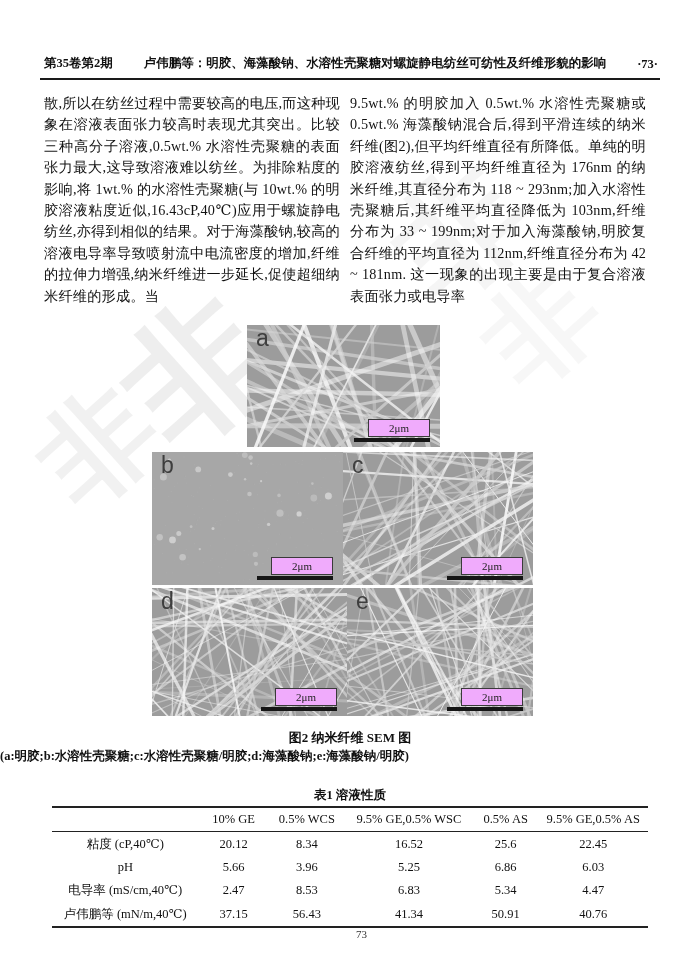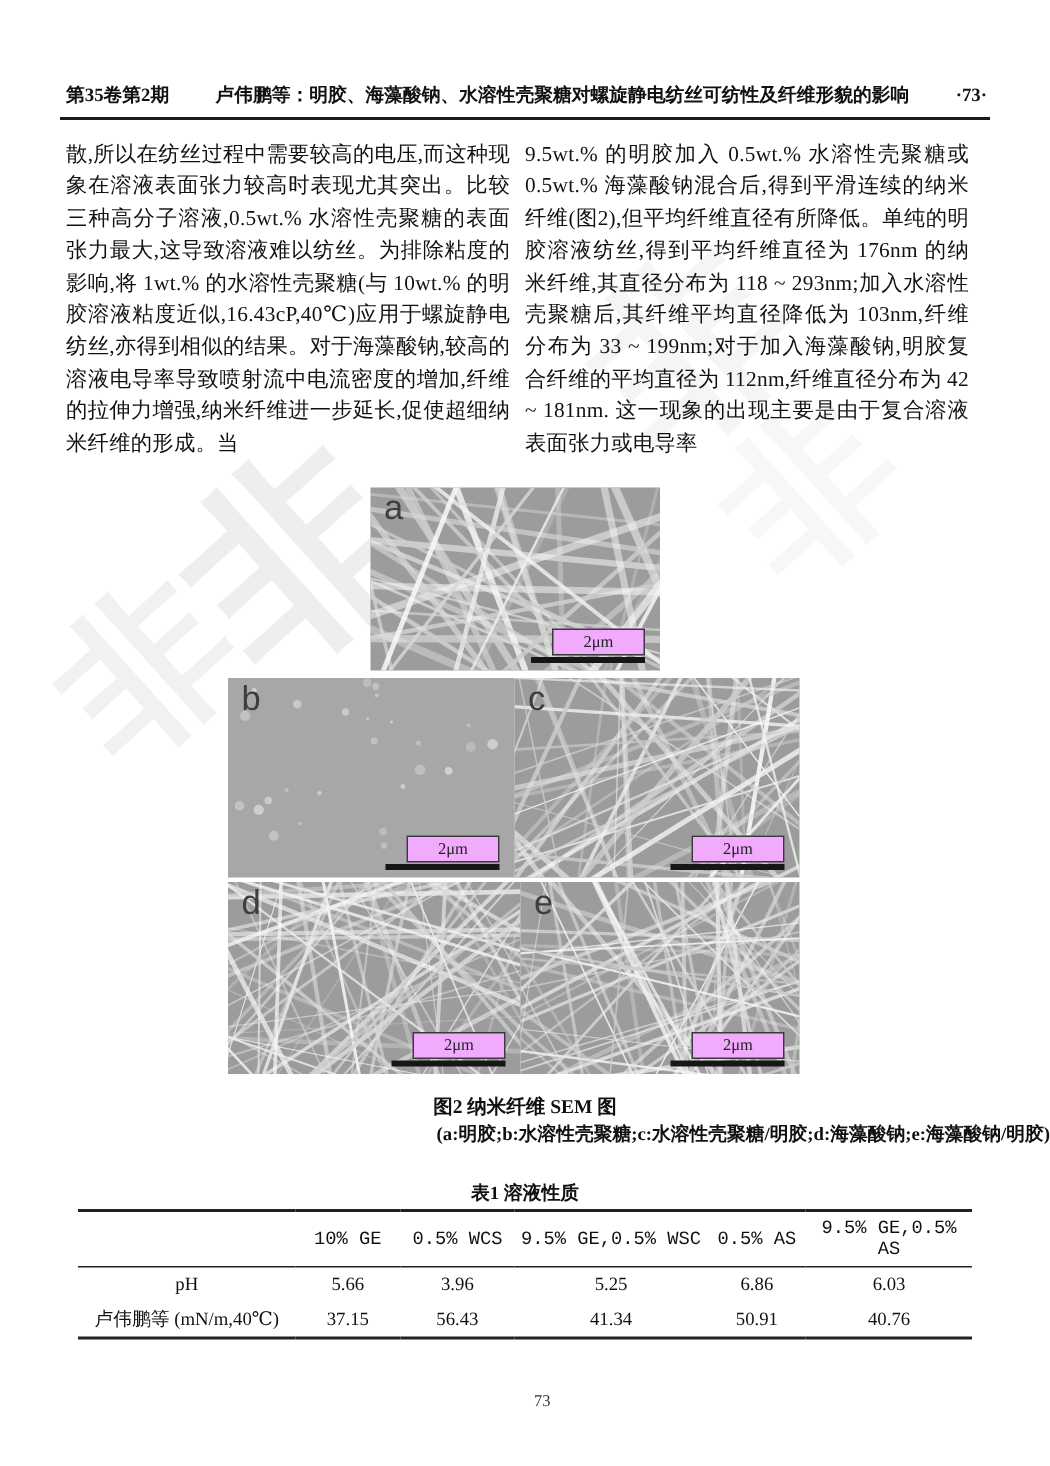--- a/index.html
+++ b/index.html
@@ -14,21 +14,21 @@
     font-weight:bold;color:#000;transform:rotate(-42deg);pointer-events:none;
     line-height:1;z-index:0;
   }
   .wm1{left:128px;top:300px;font-size:140px;opacity:.062;}
   .wm2{left:42px;top:390px;font-size:112px;opacity:.05;}
   .wm3{left:398px;top:168px;font-size:126px;opacity:.034;}
   .wm4{left:486px;top:272px;font-size:110px;opacity:.028;}
   
   .header{
     position:absolute;left:44px;right:42px;top:55px;display:flex;
-    justify-content:space-between;align-items:center;
+    justify-content:space-between;align-items:flex-end;
     font-size:12.5px;font-weight:bold;z-index:2;white-space:nowrap;
   }
   .header-title{flex:1;text-align:center;padding:0 20px;overflow:hidden;}
   .header-rule{position:absolute;left:40px;width:620px;top:78px;height:2px;background:#1a1a1a;z-index:2;}
   
   .columns{position:absolute;left:44px;top:93px;width:614px;display:flex;gap:10px;z-index:1;}
   .col{
     width:296px;font-size:14.2px;line-height:21.4px;text-align:justify;
     word-break:break-all;letter-spacing:.2px;margin:0;
   }
@@ -46,30 +46,30 @@
     font-size:23px;color:#3e3e3e;
   }
   .scalebar{position:absolute;right:10px;bottom:5px;width:62px;z-index:2;}
   .scalebar-box{
     background:#f0abfc;border:1px solid #3a3a3a;text-align:center;
     font-size:11px;line-height:16px;color:#222;
   }
   .scalebar-bar{height:4px;background:#161616;margin-top:1px;margin-left:-14px;width:76px;}
   
   .caption-title{position:absolute;left:0;right:0;top:729px;text-align:center;font-size:13px;font-weight:bold;z-index:2;}
-  .caption-detail{position:absolute;left:0;right:0;top:748px;text-align:right;font-size:12.5px;font-weight:bold;z-index:2;}
+  .caption-detail{position:absolute;left:0;right:0;top:748px;text-align:left;font-size:12.5px;font-weight:bold;z-index:2;}
   .table-title{position:absolute;left:0;right:0;top:787px;text-align:center;font-size:12.5px;font-weight:bold;z-index:2;}
   
   table.props{
     position:absolute;left:52px;top:806px;width:596px;z-index:2;
     border-collapse:collapse;font-size:12.5px;
     border-top:2px solid #222;border-bottom:2px solid #222;
   }
   table.props th,table.props td{padding:3.5px 2px;text-align:center;font-weight:normal;}
-  table.props thead th{border-bottom:1.6px solid #222;padding:4px 2px;font-family:Liberation Mono, monospace;}
+  table.props thead th{border-bottom:1.6px solid #222;padding:4px 2px;}
   td.rowlabel{font-weight:bold;}
   col.c-label{width:168px;} col.c1{width:82px;} col.c2{width:90px;}
   col.c3{width:152px;} col.c4{width:76px;} col.c5{width:128px;}
   
   .footer-page{position:absolute;left:0;right:0;top:928px;text-align:center;font-size:11px;color:#333;z-index:2;padding-left:23px;}
 </style>
 </head>
 <body>
 
 <div class="page">
@@ -599,26 +599,42 @@
         <th></th>
         <th>10% GE</th>
         <th>0.5% WCS</th>
         <th>9.5% GE,0.5% WSC</th>
         <th>0.5% AS</th>
         <th>9.5% GE,0.5% AS</th>
       </tr>
     </thead>
     <tbody>
       <tr>
+        <td class="rowlabel">粘度 (cP,40℃)</td>
+        <td>20.12</td>
+        <td>8.34</td>
+        <td>16.52</td>
+        <td>25.6</td>
+        <td>22.45</td>
+      </tr>
+      <tr>
         <td class="rowlabel">pH</td>
         <td>5.66</td>
         <td>3.96</td>
         <td>5.25</td>
         <td>6.86</td>
         <td>6.03</td>
+      </tr>
+      <tr>
+        <td class="rowlabel">电导率 (mS/cm,40℃)</td>
+        <td>2.47</td>
+        <td>8.53</td>
+        <td>6.83</td>
+        <td>5.34</td>
+        <td>4.47</td>
       </tr>
       <tr>
         <td class="rowlabel">卢伟鹏等 (mN/m,40℃)</td>
         <td>37.15</td>
         <td>56.43</td>
         <td>41.34</td>
         <td>50.91</td>
         <td>40.76</td>
       </tr>
     </tbody>

